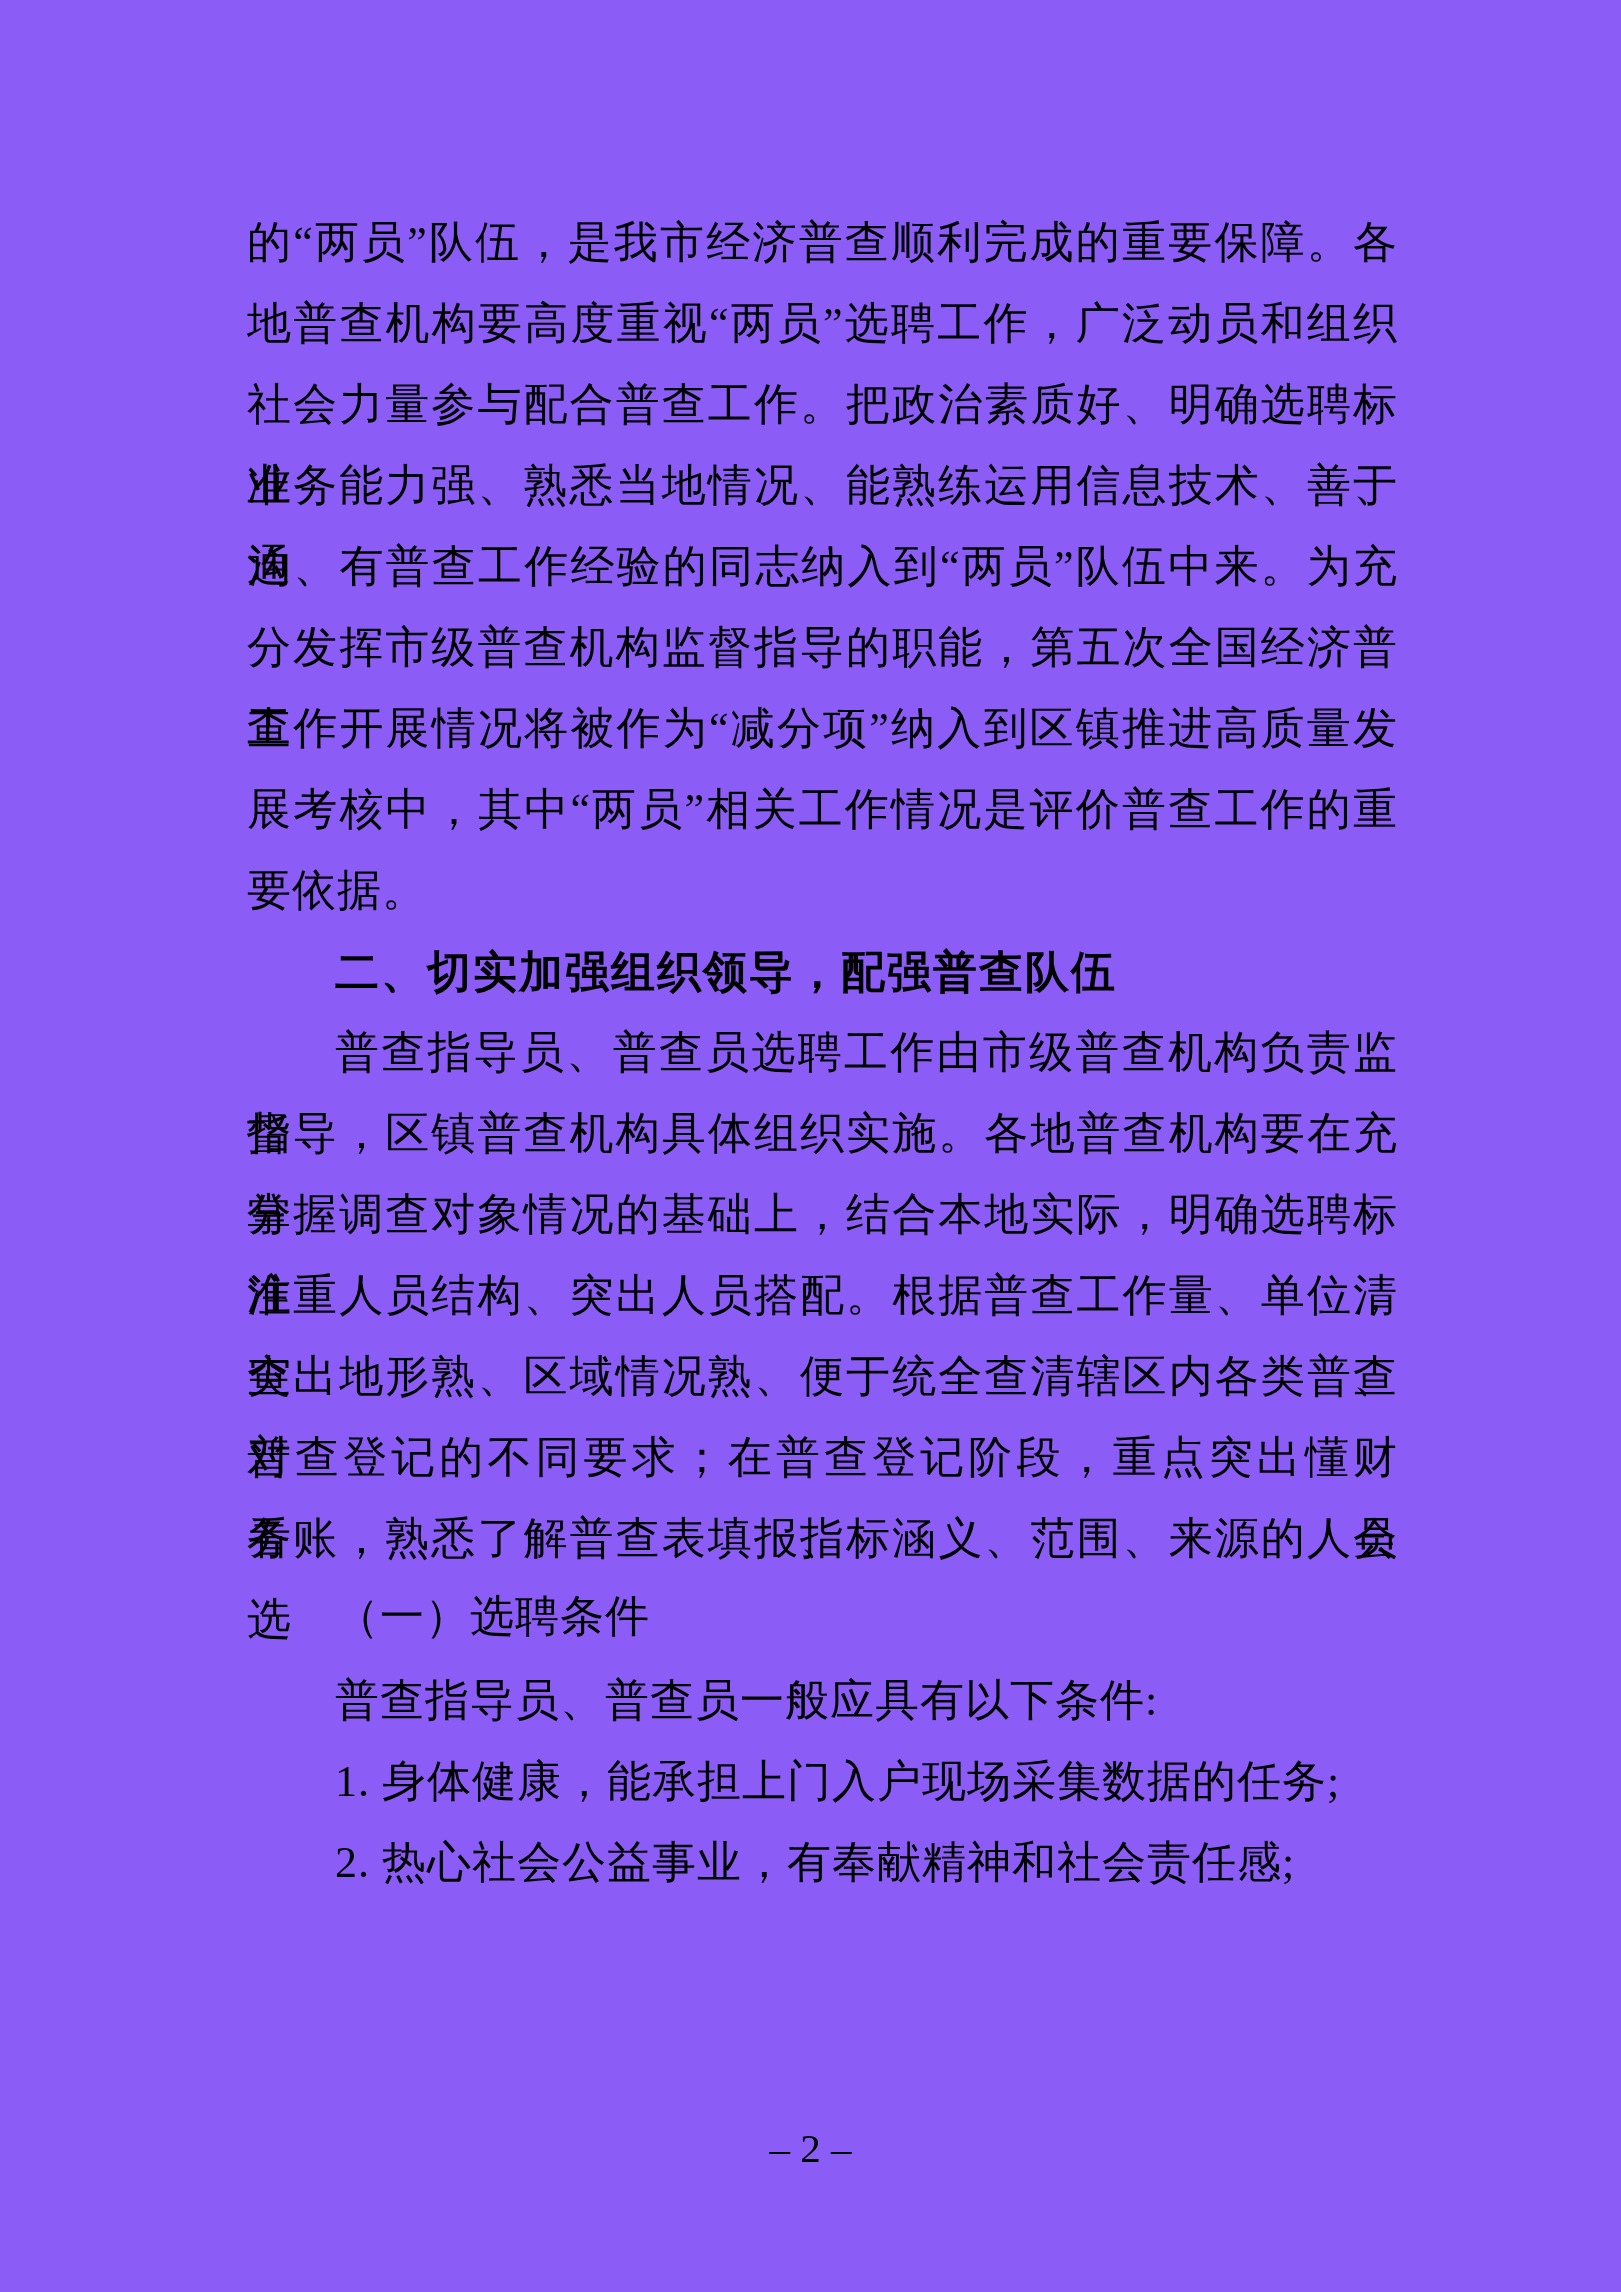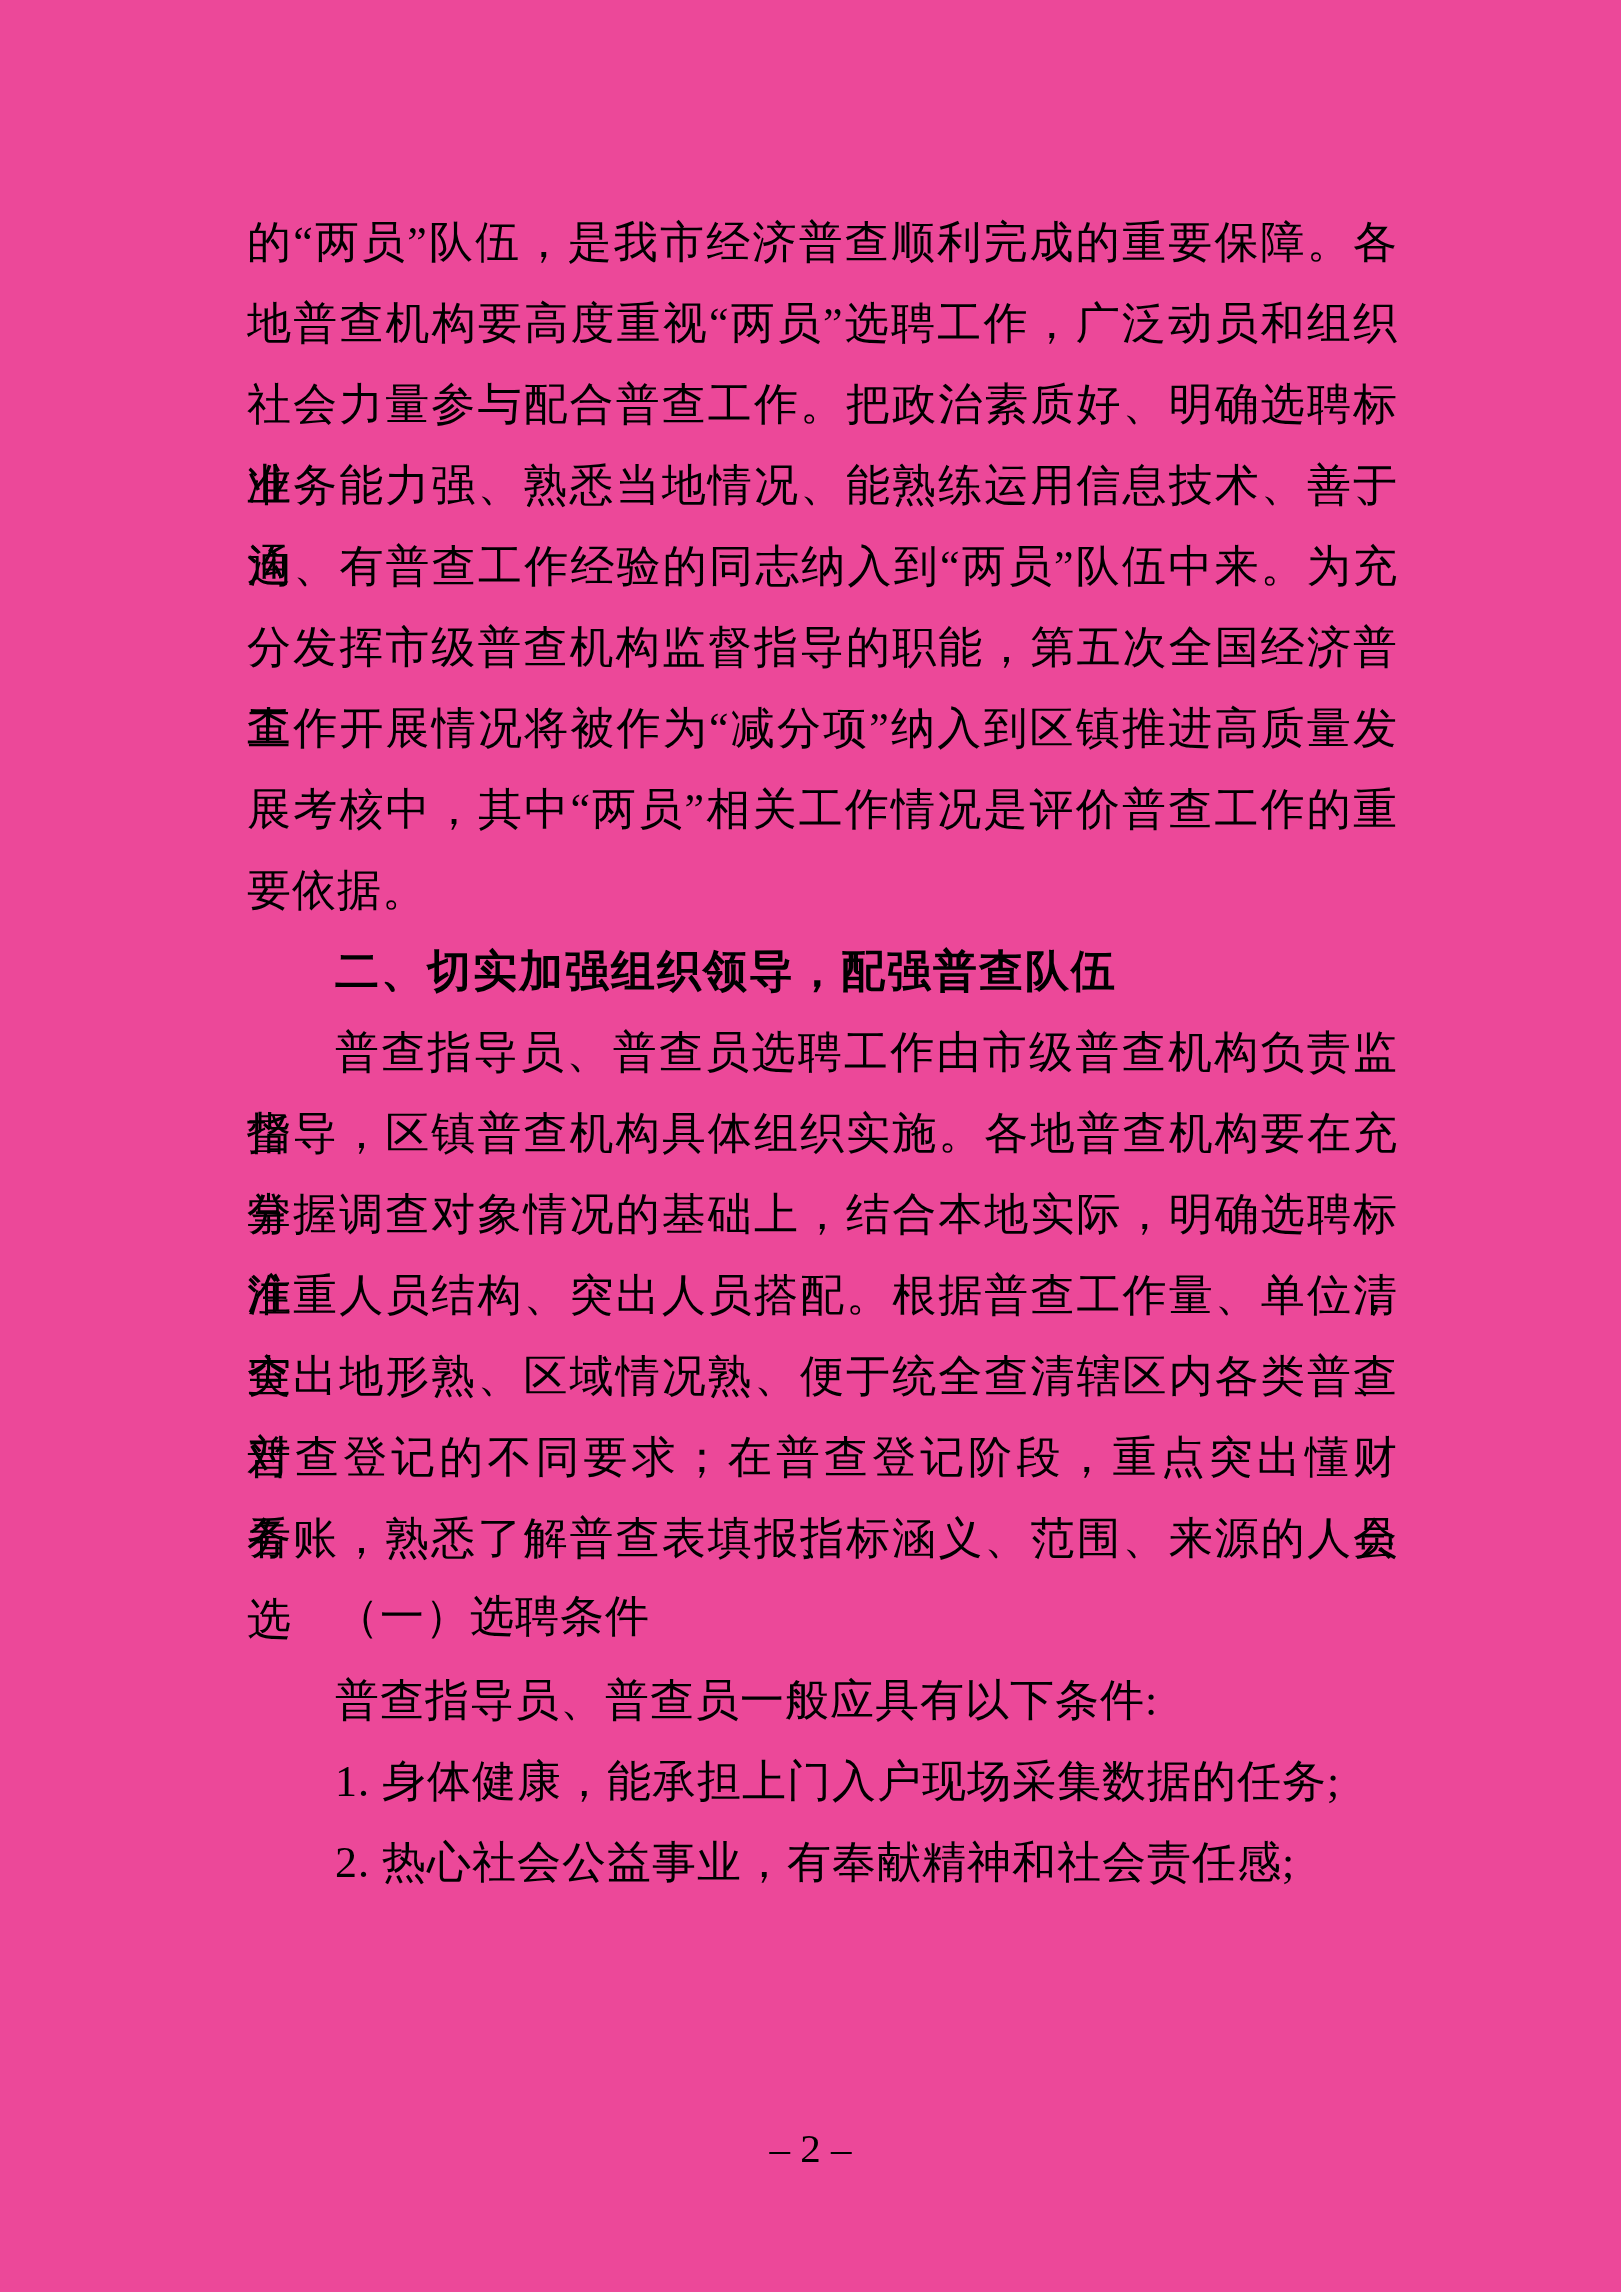--- a/index.html
+++ b/index.html
@@ -5,21 +5,21 @@
   html, body {
     margin: 0;
     padding: 0;
     background: #e8e8e8;
   }
   .page {
     position: relative;
     width: 1621px;
     height: 2293px;
     margin: 0 auto;
-    background: #ec4899;
+    background: #8b5cf6;
     color: #000000;
     font-family: "Liberation Serif", serif;
     overflow: hidden;
   }
   .text-body {
     position: absolute;
     left: 247px;
     top: 202px;
     width: 1151px;
   }
@@ -34,21 +34,21 @@
   }
   
   .line.fill {
     text-align: justify;
     text-align-last: justify;
   }
   
   .line.indent { text-indent: 88px; }
   
   .block.heading1 .line {
-    font-family: Liberation Serif, serif;
+    font-family: Liberation Sans, sans-serif;
     font-weight: 700;
     letter-spacing: 2px;
   }
   
   .block.heading2 .line {
     font-family: Liberation Mono, monospace;
     font-weight: 400;
   }
   .page-footer {
     position: absolute;

